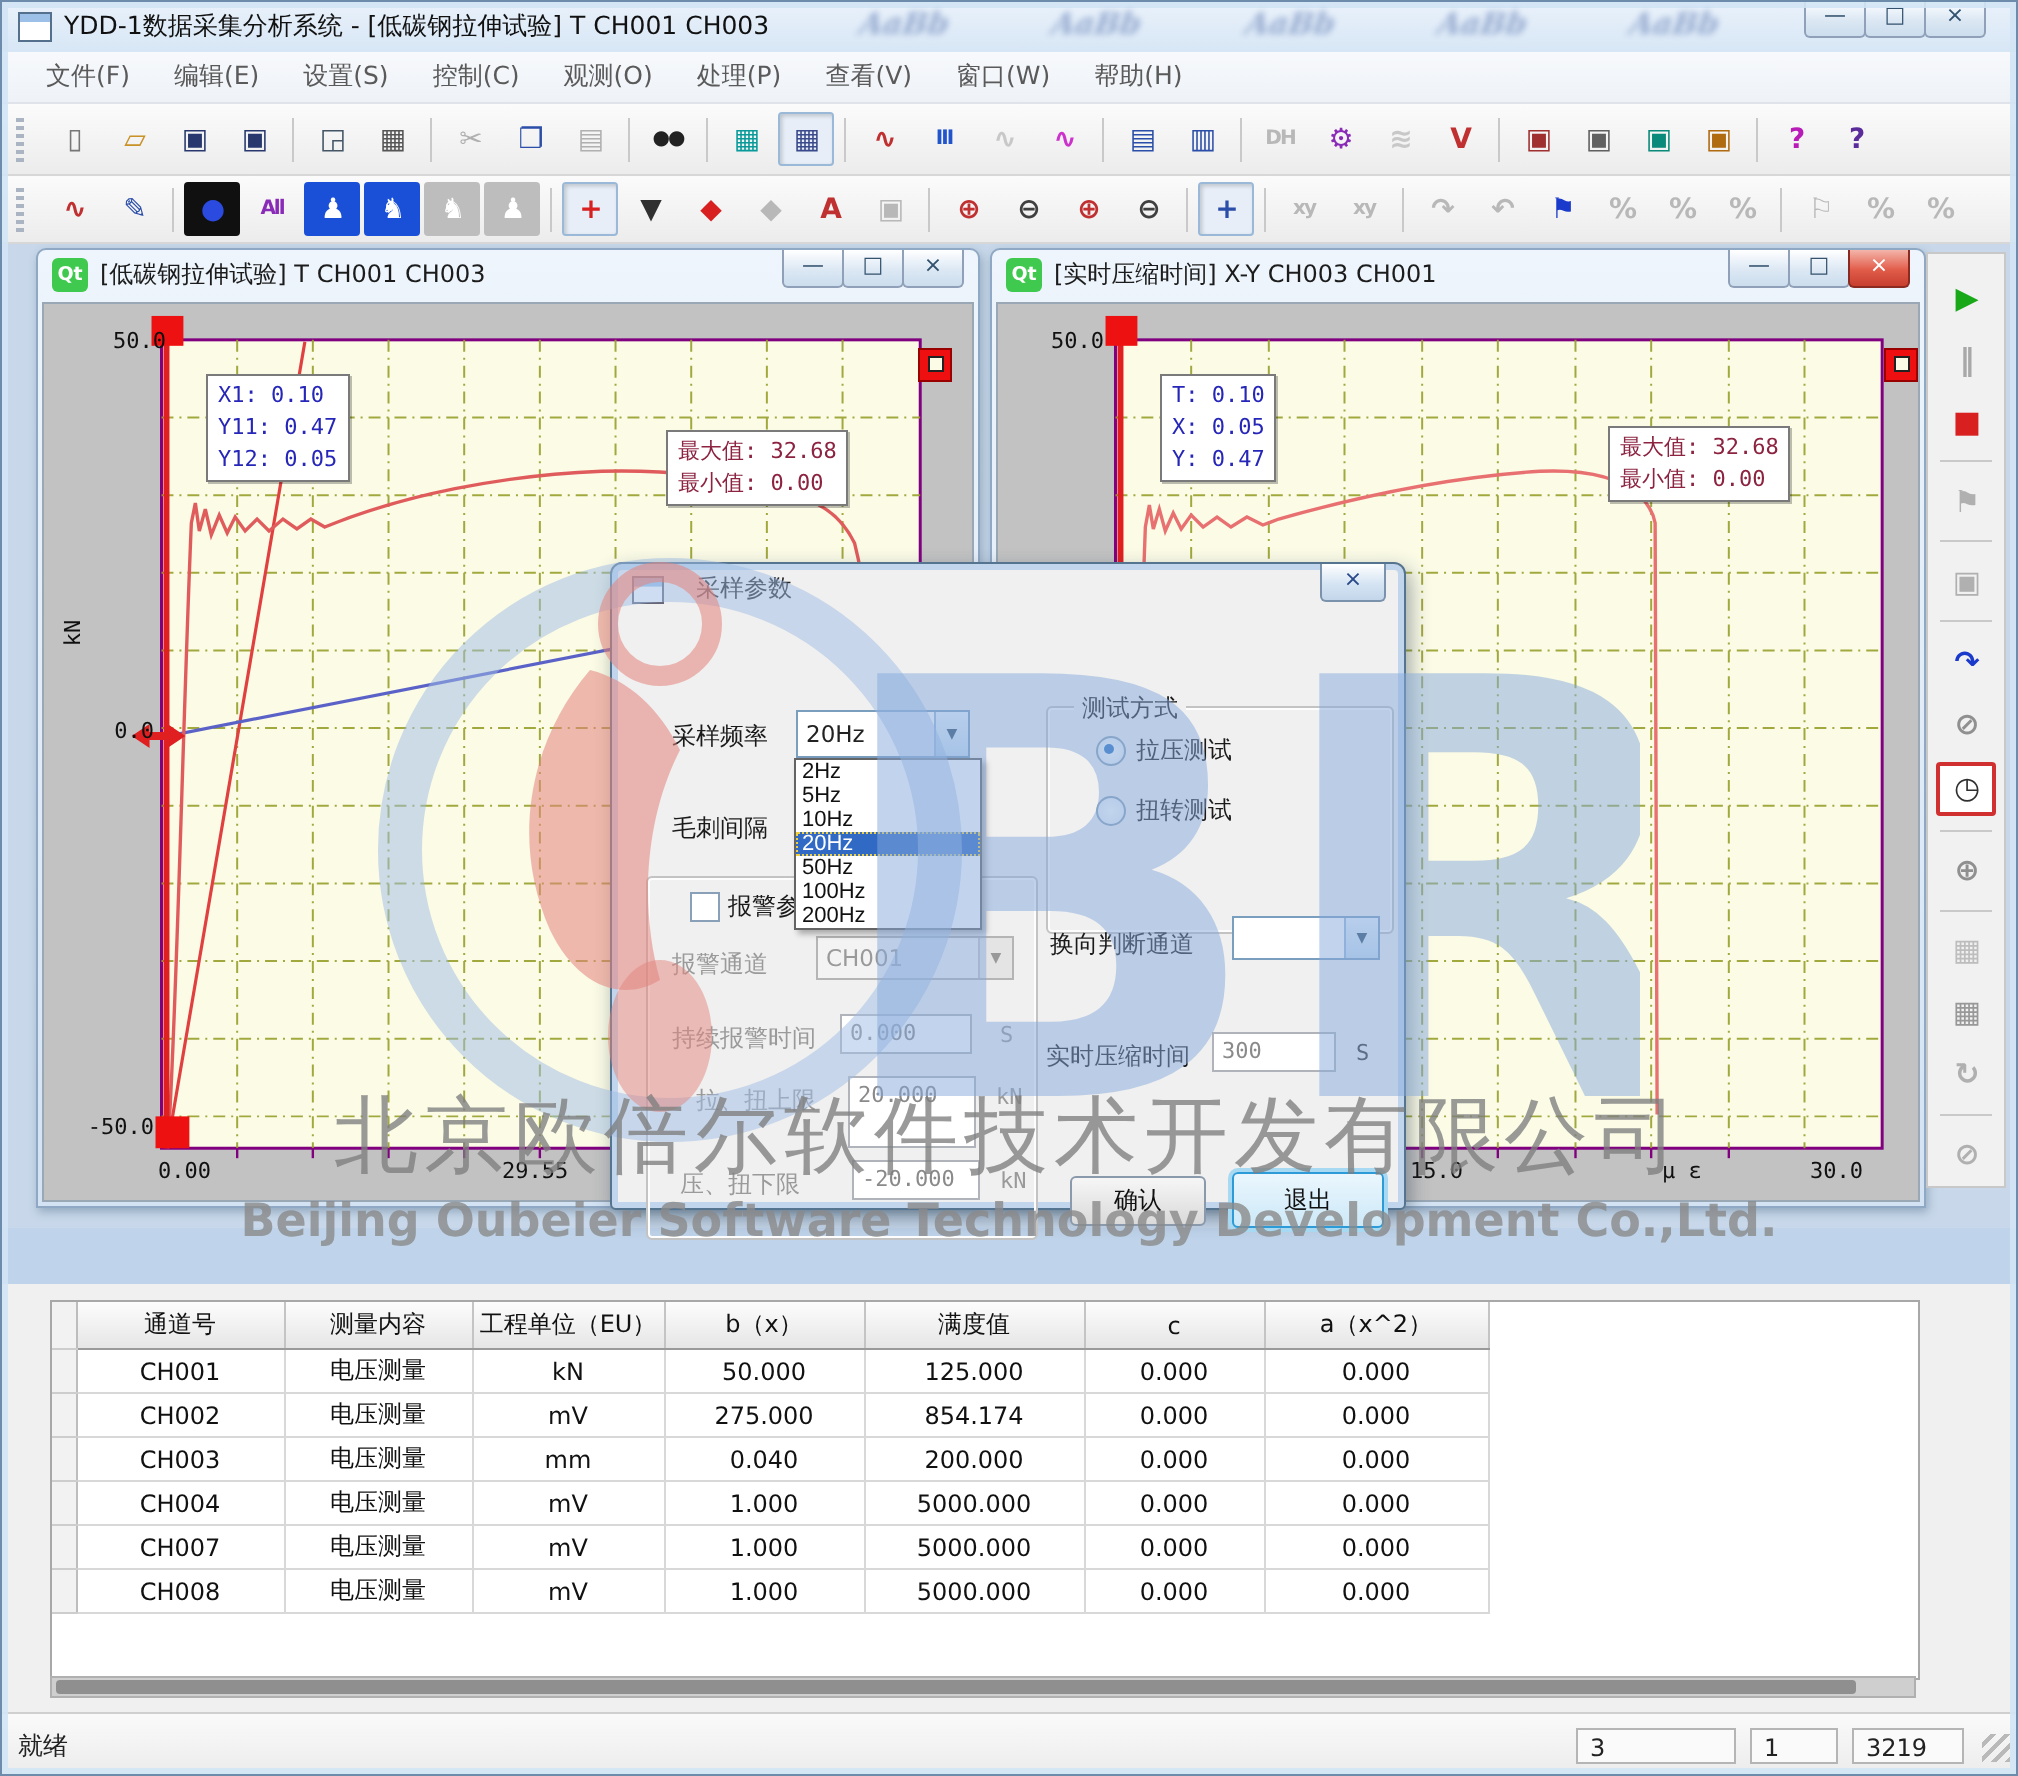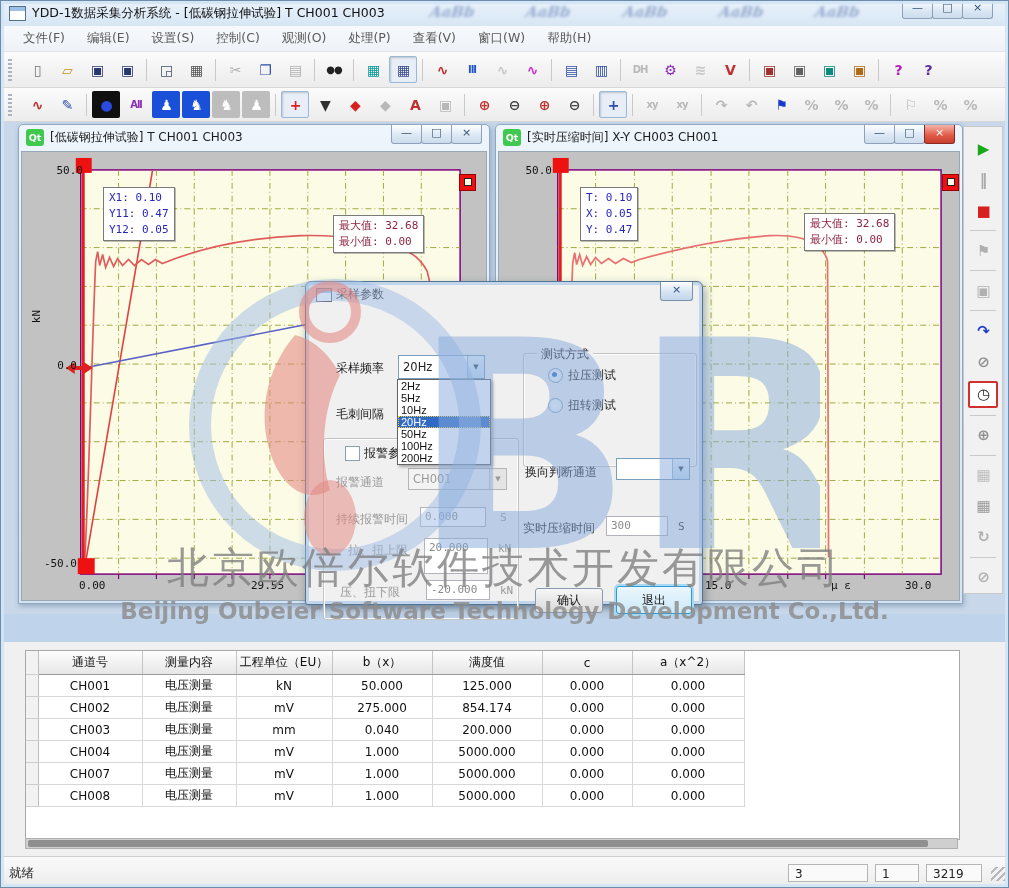--- a/index.html
+++ b/index.html
@@ -41,21 +41,21 @@
   .redbtn{position:absolute;width:15px;height:15px;background:#ee1010;border:1px solid #900}
   .redbtn i{display:block;width:6px;height:6px;margin:3px auto;background:#fbfbe6;border:1px solid #222}
   
   #rtb{left:963px;top:126px;width:40px;height:468px;background:#f1f1f1;border:1px solid #c8c8c8;
     display:flex;flex-direction:column;align-items:center;padding-top:6px;box-sizing:border-box;z-index:4}
   #rtb .tbicon{margin:3px 0;font-size:15px}
   #rtb .tbsep{width:26px;height:1px;margin:4px 0}
   
   #dlg{left:305px;top:281px;width:396px;height:322px;background:#f0f0f0;border:1px solid #55748f;border-radius:6px 6px 3px 3px;
     box-shadow:0 0 0 3px rgba(190,212,235,.95) inset,2px 4px 10px rgba(40,60,80,.45);z-index:30}
-  #dlg-title{height:25px;display:flex;align-items:center;gap:4px;padding:0 10px;font-size:12px;color:#222}
+  #dlg-title{height:25px;display:flex;align-items:center;gap:16px;padding:0 10px;font-size:12px;color:#222}
   #dlg-icon{width:14px;height:12px;border:1px solid #667;background:linear-gradient(#9cc0e8 35%,#fff 36%)}
   #dlg-close{position:absolute;top:0;right:9px;width:31px;height:18px;border:1px solid #7a92ac;border-top:none;border-radius:0 0 3px 3px;
     background:linear-gradient(#fff,#d5e4f3 55%,#c3d6ea);text-align:center;font-size:11px;line-height:16px;color:#2a4a8a}
   #dlg-body{position:absolute;left:4px;right:4px;top:25px;bottom:4px;background:#f0f0f0}
   .dlab{position:absolute;font-size:12px;color:#1a1a1a;white-space:nowrap}
   .dlab.gray{color:#9a9a9a}
   .tin{position:absolute;background:#fff;border:1px solid #b0b4ba;font-family:"DejaVu Sans Mono",monospace;
     font-size:11px;color:#8a8a8a;padding:2px 4px;box-sizing:border-box}
   .combo{position:absolute;background:#fff;border:1px solid #7a9ebe;display:flex;align-items:center;
     font-size:11.5px;color:#222;box-sizing:border-box;padding-left:4px}

